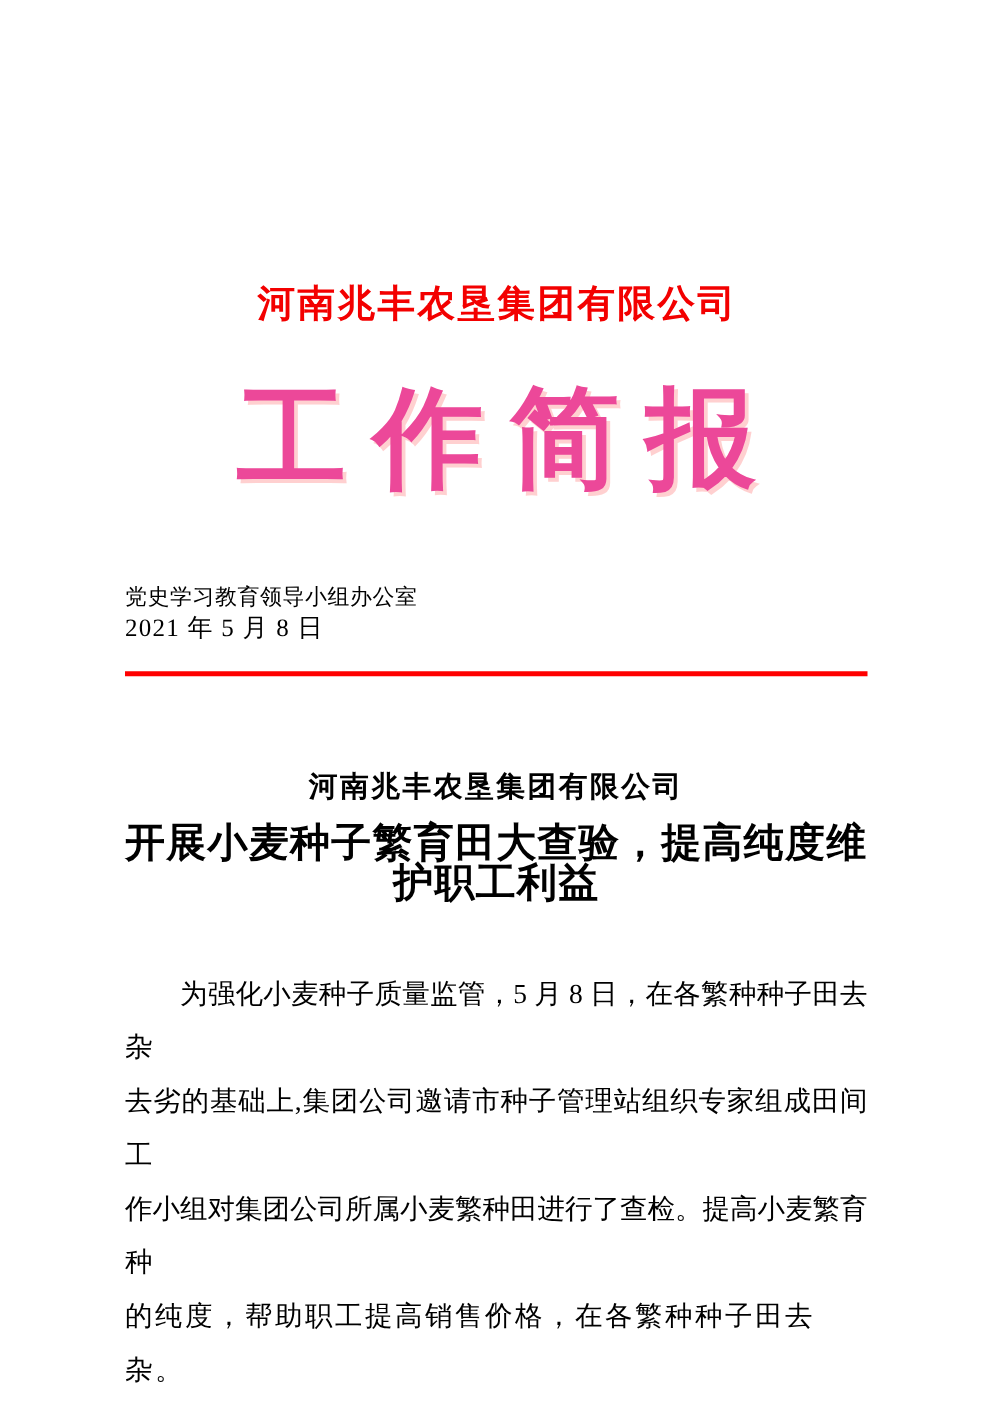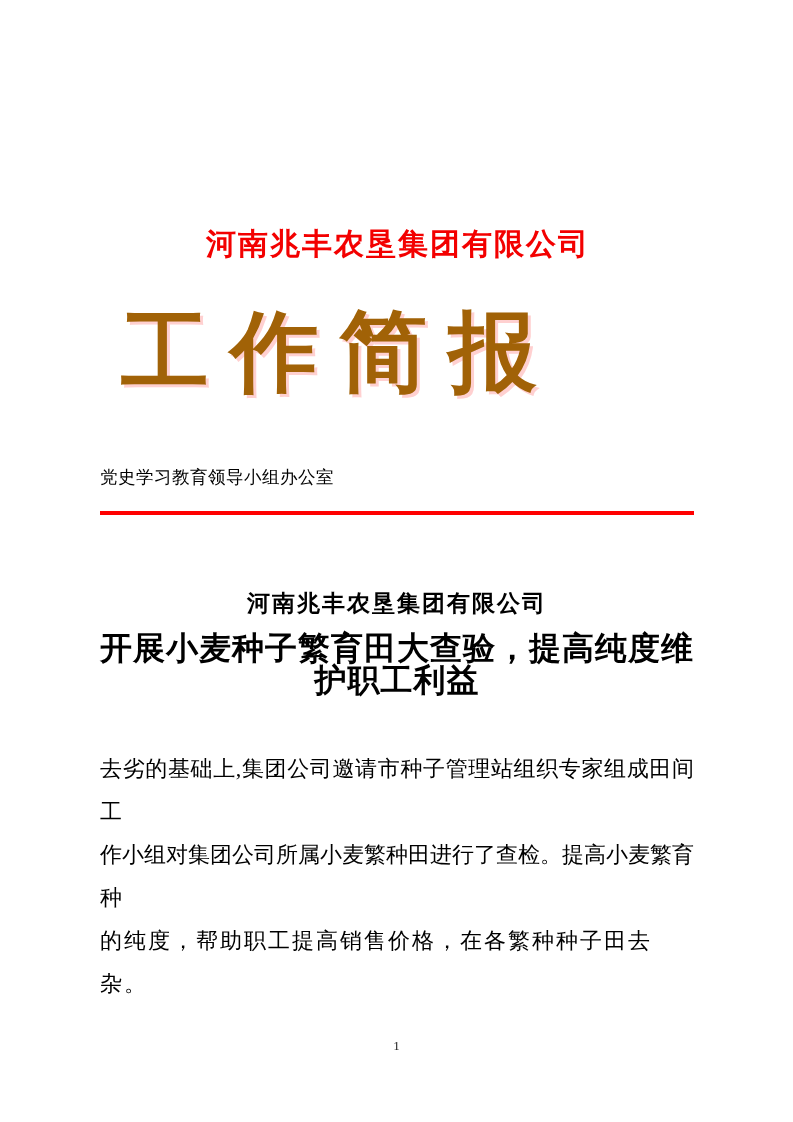--- a/index.html
+++ b/index.html
@@ -30,21 +30,22 @@
     text-align: center;
     letter-spacing: 2px;
     padding-left: 2px;
   }
   
   .bulletin-title {
     margin-top: 37px;
     font-size: 88px;
     line-height: 105px;
     font-weight: bold;
-    color: #a16207;
+    color: #ec4899;
+    text-align: center;
     letter-spacing: 0.24em;
     padding-left: 0.24em;
     text-shadow: 3px 3px 0 rgba(255, 150, 150, 0.45);
   }
   
   .issue-row {
     display: flex;
     justify-content: space-between;
     align-items: baseline;
     margin-top: 59px;
@@ -115,29 +116,31 @@
 
 <div class="page">
   <div class="content">
 
     <div class="org-name">河南兆丰农垦集团有限公司</div>
 
     <div class="bulletin-title">工作简报</div>
 
     <div class="issue-row">
       <span class="issuer">党史学习教育领导小组办公室</span>
+      <span class="issue-date">2021 年 5 月 8 日</span>
     </div>
 
     <div class="red-rule"></div>
 
     <h1 class="article-title-1">河南兆丰农垦集团有限公司</h1>
 
     <h2 class="article-title-2">开展小麦种子繁育田大查验，提高纯度维护职工利益</h2>
 
     <div class="body-text">
+      <div class="bline indent jfull">为强化小麦种子质量监管，5 月 8 日，在各繁种种子田去杂</div>
       <div class="bline jfull">去劣的基础上,集团公司邀请市种子管理站组织专家组成田间工</div>
       <div class="bline jfull">作小组对集团公司所属小麦繁种田进行了查检。提高小麦繁育种</div>
       <div class="bline last">的纯度，帮助职工提高销售价格，在各繁种种子田去杂。</div>
     </div>
 
   </div>
 
   <div class="page-number">1</div>
 </div>
 

